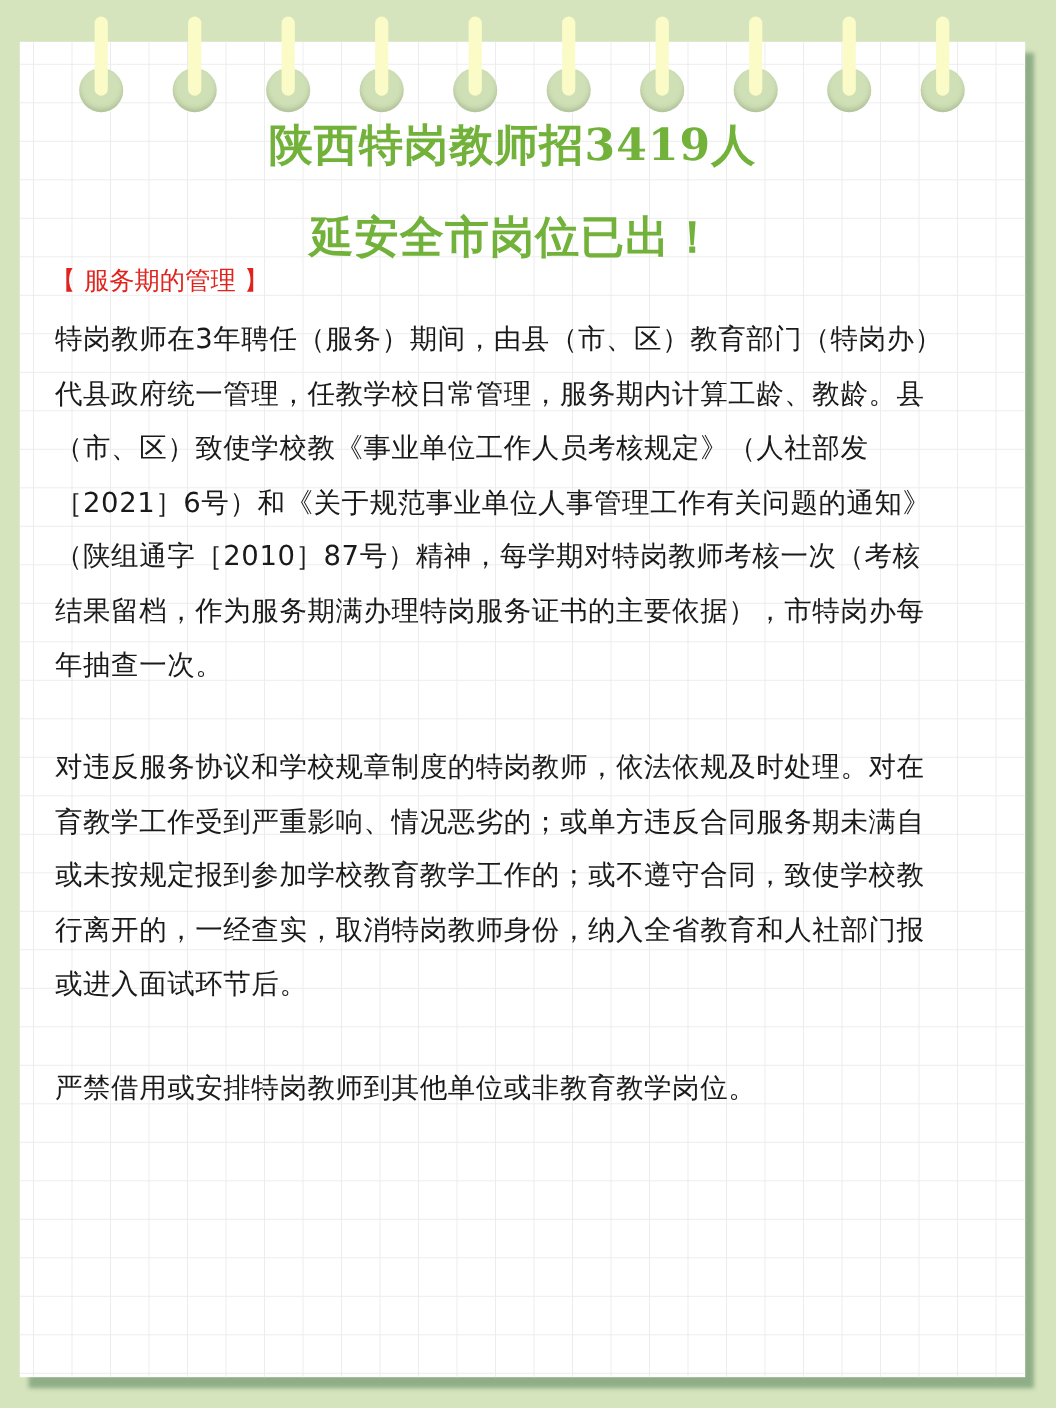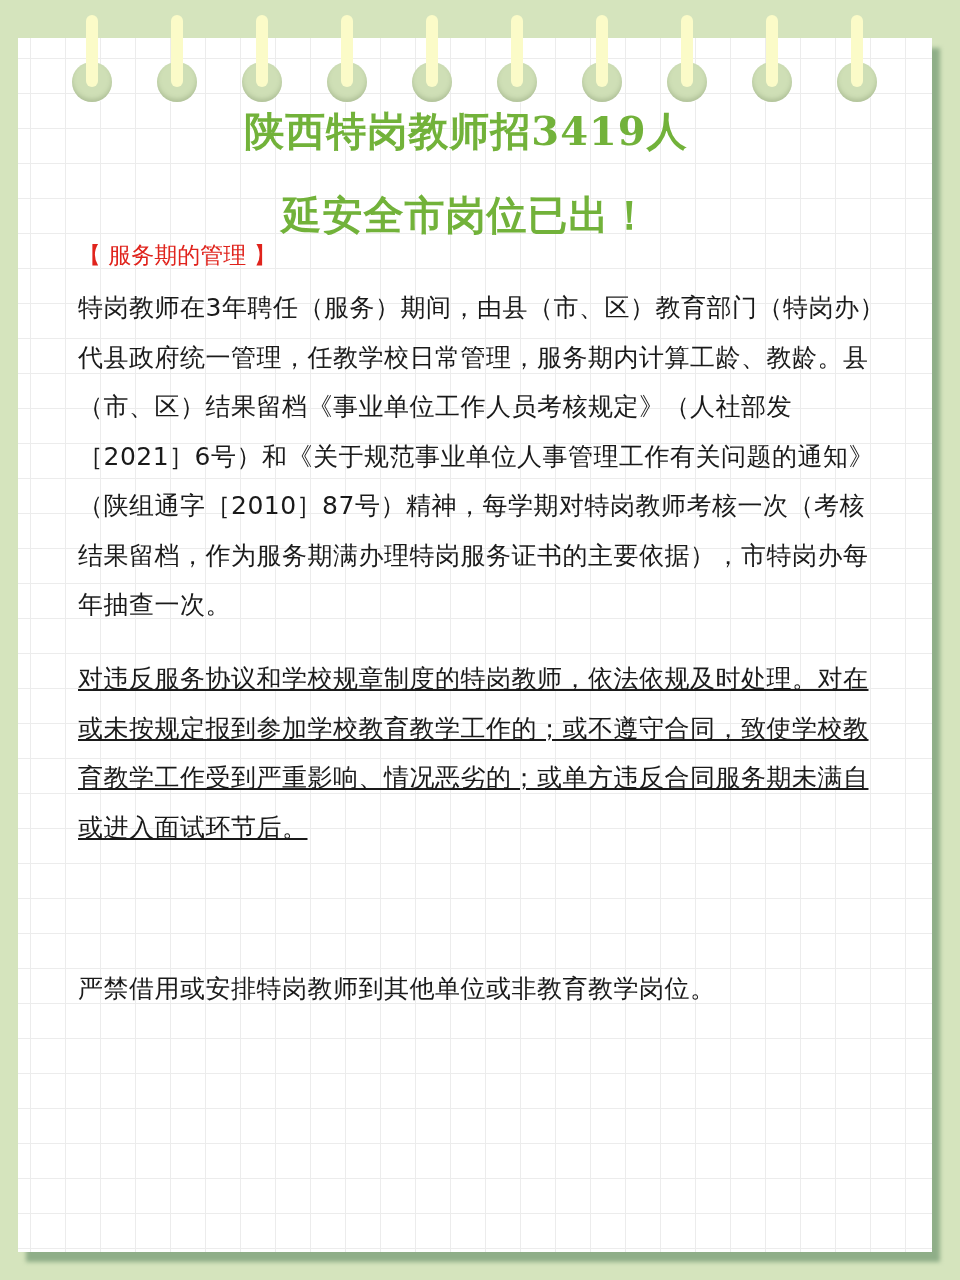--- a/index.html
+++ b/index.html
@@ -36,31 +36,31 @@
   }
   .title {
     position:absolute; left:0; width:960px; text-align:center;
     color:#72b23a; font-family:"DejaVu Serif","Liberation Serif",serif;
     font-weight:bold; font-size:40px; letter-spacing:1px;
   }
   .title1 { top:104px; left:-14px; }
   .title2 { top:188px; left:-14px; }
   .section-header {
     position:absolute; left:46px; top:240px;
-    color:#e0231c; font-size:23px;margin-left:32px;
+    color:#e0231c; font-size:23px;
   }
   .body-text {
     position:absolute; left:50px; width:870px;
     color:#1a1a1a; font-size:25px; line-height:49.5px;
     letter-spacing:0.5px;
   }
   .p1 { top:283px; }
-  .p2 { top:654px;text-decoration:underline; }
+  .p2 { top:672px; }
   .p3 { top:964px; }
-  .line { display:block; white-space:nowrap;margin-left:28px; }
+  .line { display:block; white-space:nowrap; }
 </style>
 </head>
 <body>
 
 <div class="shadow"></div>
 <div class="paper"></div>
 
 <div>
   <div class="ring" style="left:72px"></div>
   <div class="ring" style="left:157px"></div>
@@ -86,29 +86,30 @@
 </div>
 
 <div class="title title1">陕西特岗教师招3419人</div>
 <div class="title title2">延安全市岗位已出！</div>
 
 <div class="section-header">【 服务期的管理 】</div>
 
 <div class="body-text p1">
   <span class="line">特岗教师在3年聘任（服务）期间，由县（市、区）教育部门（特岗办）</span>
   <span class="line">代县政府统一管理，任教学校日常管理，服务期内计算工龄、教龄。县</span>
-  <span class="line">（市、区）结果留档《事业单位工作人员考核规定》（人社部发</span>
+  <span class="line">（市、区）致使学校教《事业单位工作人员考核规定》（人社部发</span>
   <span class="line">［2021］6号）和《关于规范事业单位人事管理工作有关问题的通知》</span>
   <span class="line">（陕组通字［2010］87号）精神，每学期对特岗教师考核一次（考核</span>
   <span class="line">结果留档，作为服务期满办理特岗服务证书的主要依据），市特岗办每</span>
   <span class="line">年抽查一次。</span>
 </div>
 
 <div class="body-text p2">
   <span class="line">对违反服务协议和学校规章制度的特岗教师，依法依规及时处理。对在</span>
+  <span class="line">育教学工作受到严重影响、情况恶劣的；或单方违反合同服务期未满自</span>
   <span class="line">或未按规定报到参加学校教育教学工作的；或不遵守合同，致使学校教</span>
-  <span class="line">育教学工作受到严重影响、情况恶劣的；或单方违反合同服务期未满自</span>
+  <span class="line">行离开的，一经查实，取消特岗教师身份，纳入全省教育和人社部门报</span>
   <span class="line">或进入面试环节后。</span>
 </div>
 
 <div class="body-text p3">
   <span class="line">严禁借用或安排特岗教师到其他单位或非教育教学岗位。</span>
 </div>
 
 </body></html>

